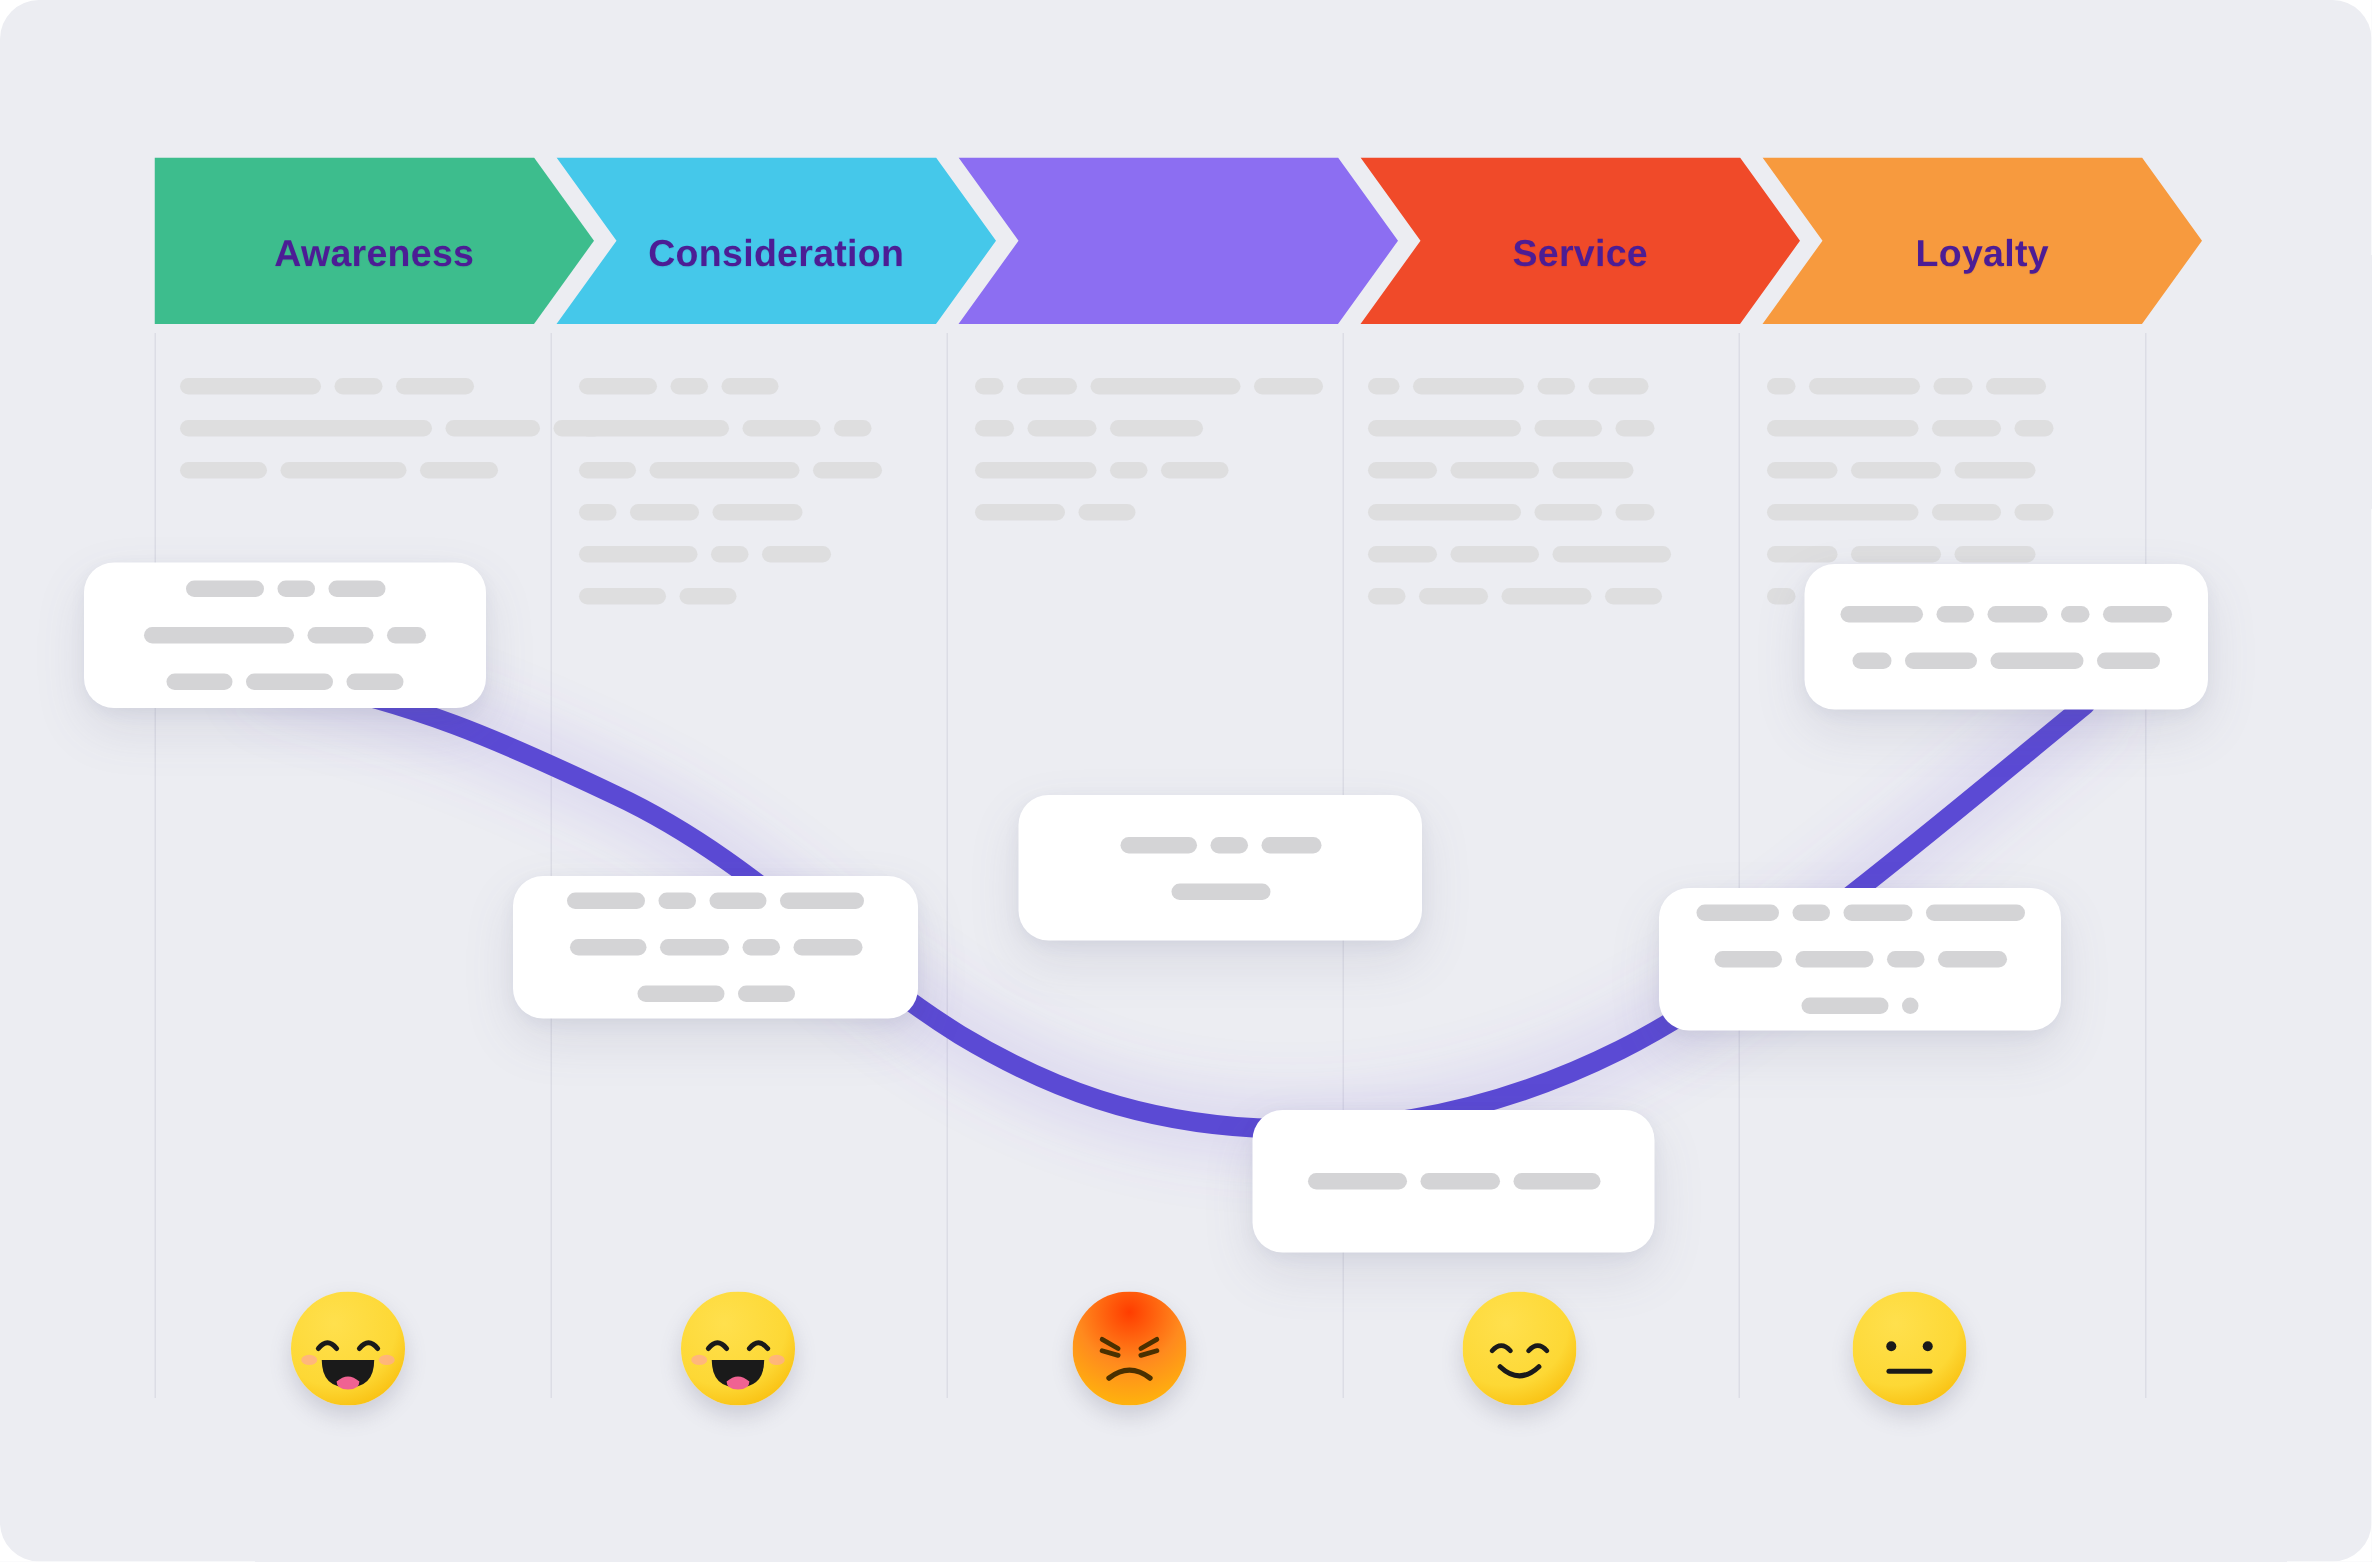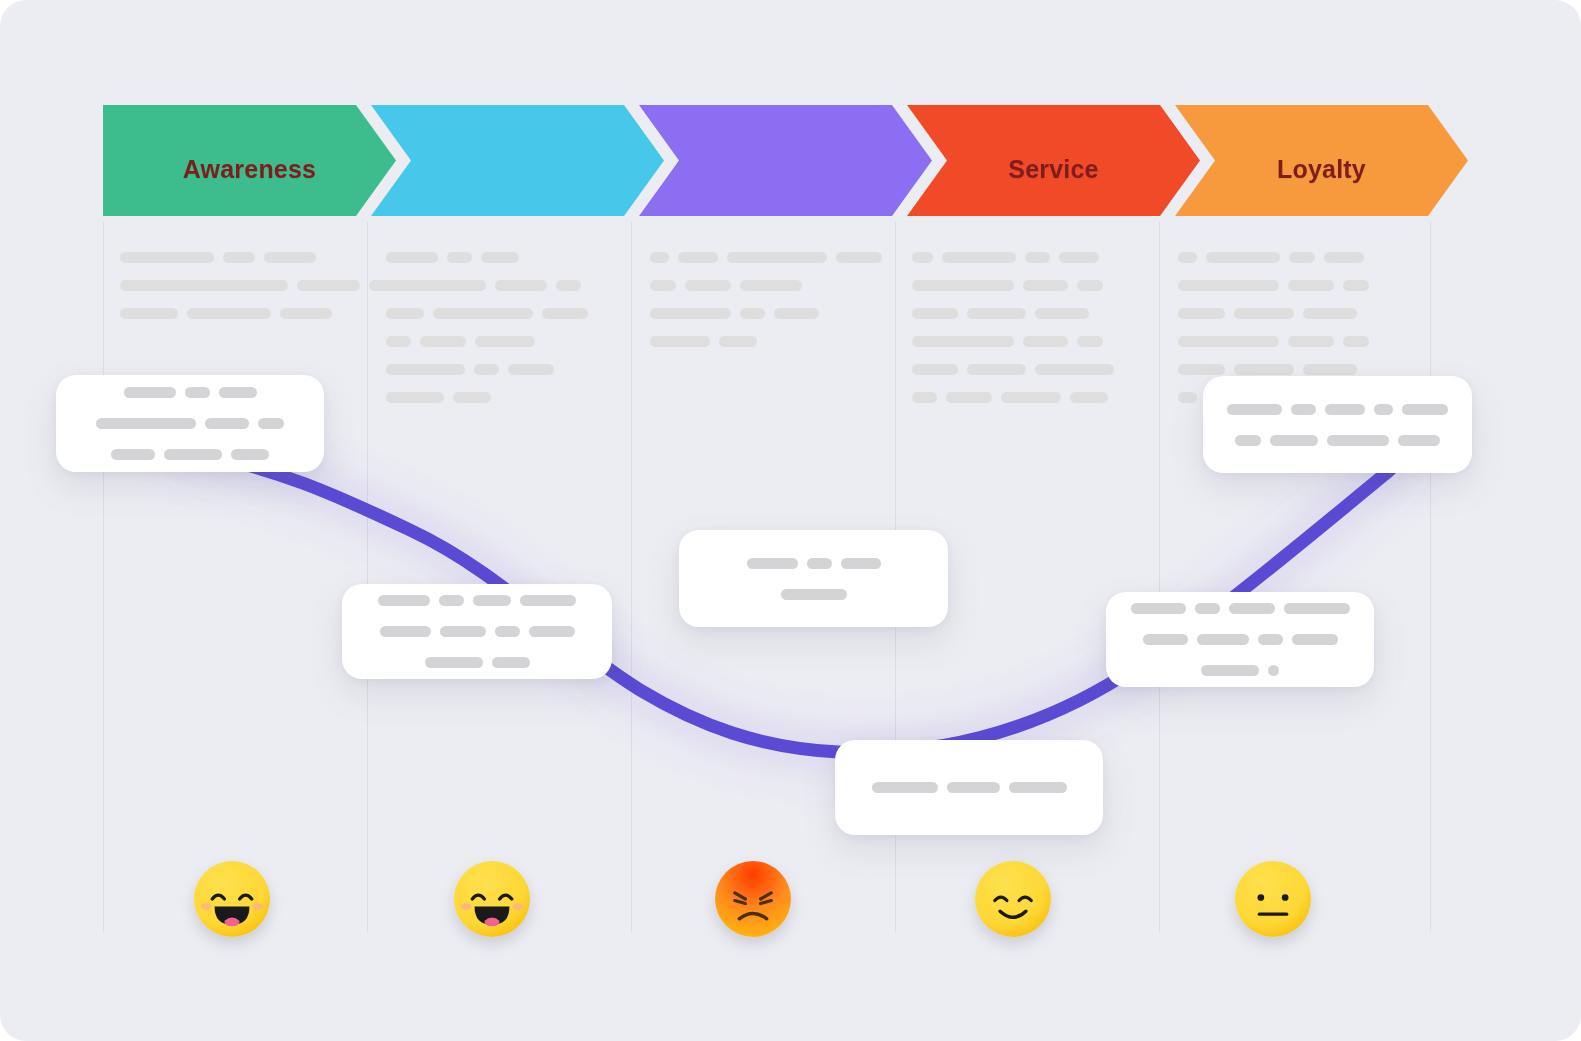--- a/index.html
+++ b/index.html
@@ -21,21 +21,21 @@
   #stage-header {
     position: absolute;
     left: 103px; top: 105px;
     width: 1365px; height: 111px;
   }
   .stage-svg { position:absolute; inset:0; width:100%; height:100%; display:block; }
   .stage-label {
     position: absolute;
     top: 0; height: 128px;
     display: flex; align-items: center; justify-content: center;
-    color: #7f1d1d;
+    color: #4c1d95;
     font-weight: bold;
     font-size: 25px;
     letter-spacing: 0.2px;
     white-space: nowrap;
     pointer-events: none;
     text-shadow: 0 1px 1px rgba(0,0,0,0.07);
   }
 
   
   .col-divider {
@@ -105,20 +105,21 @@
 
   <div id="stage-header">
     <svg class="stage-svg" viewBox="0 0 1365 111" preserveAspectRatio="none">
         <path d="M 0 0 L 253 0 L 293 55.5 L 253 111 L 0 111 Z" fill="#3dbd8d"></path>
         <path d="M 268 0 L 521 0 L 561 55.5 L 521 111 L 268 111 L 308 55.5 Z" fill="#45c8ea"></path>
         <path d="M 536 0 L 789 0 L 829 55.5 L 789 111 L 536 111 L 576 55.5 Z" fill="#8c6ef2"></path>
         <path d="M 804 0 L 1057 0 L 1097 55.5 L 1057 111 L 804 111 L 844 55.5 Z" fill="#f04a29"></path>
         <path d="M 1072 0 L 1325 0 L 1365 55.5 L 1325 111 L 1072 111 L 1112 55.5 Z" fill="#f79a3e"></path>
       </svg>
   <div class="stage-label" style="left: 0px; width: 293px;">Awareness</div>
+      <div class="stage-label" style="left: 268px; width: 293px;">Consideration</div>
       <div class="stage-label" style="left: 804px; width: 293px;">Service</div>
       <div class="stage-label" style="left: 1072px; width: 293px;">Loyalty</div>
     </div>
 
   <div id="dividers">
       <div class="col-divider" style="left: 103px;"></div>
       <div class="col-divider" style="left: 367px;"></div>
       <div class="col-divider" style="left: 631px;"></div>
       <div class="col-divider" style="left: 895px;"></div>
       <div class="col-divider" style="left: 1159px;"></div>

